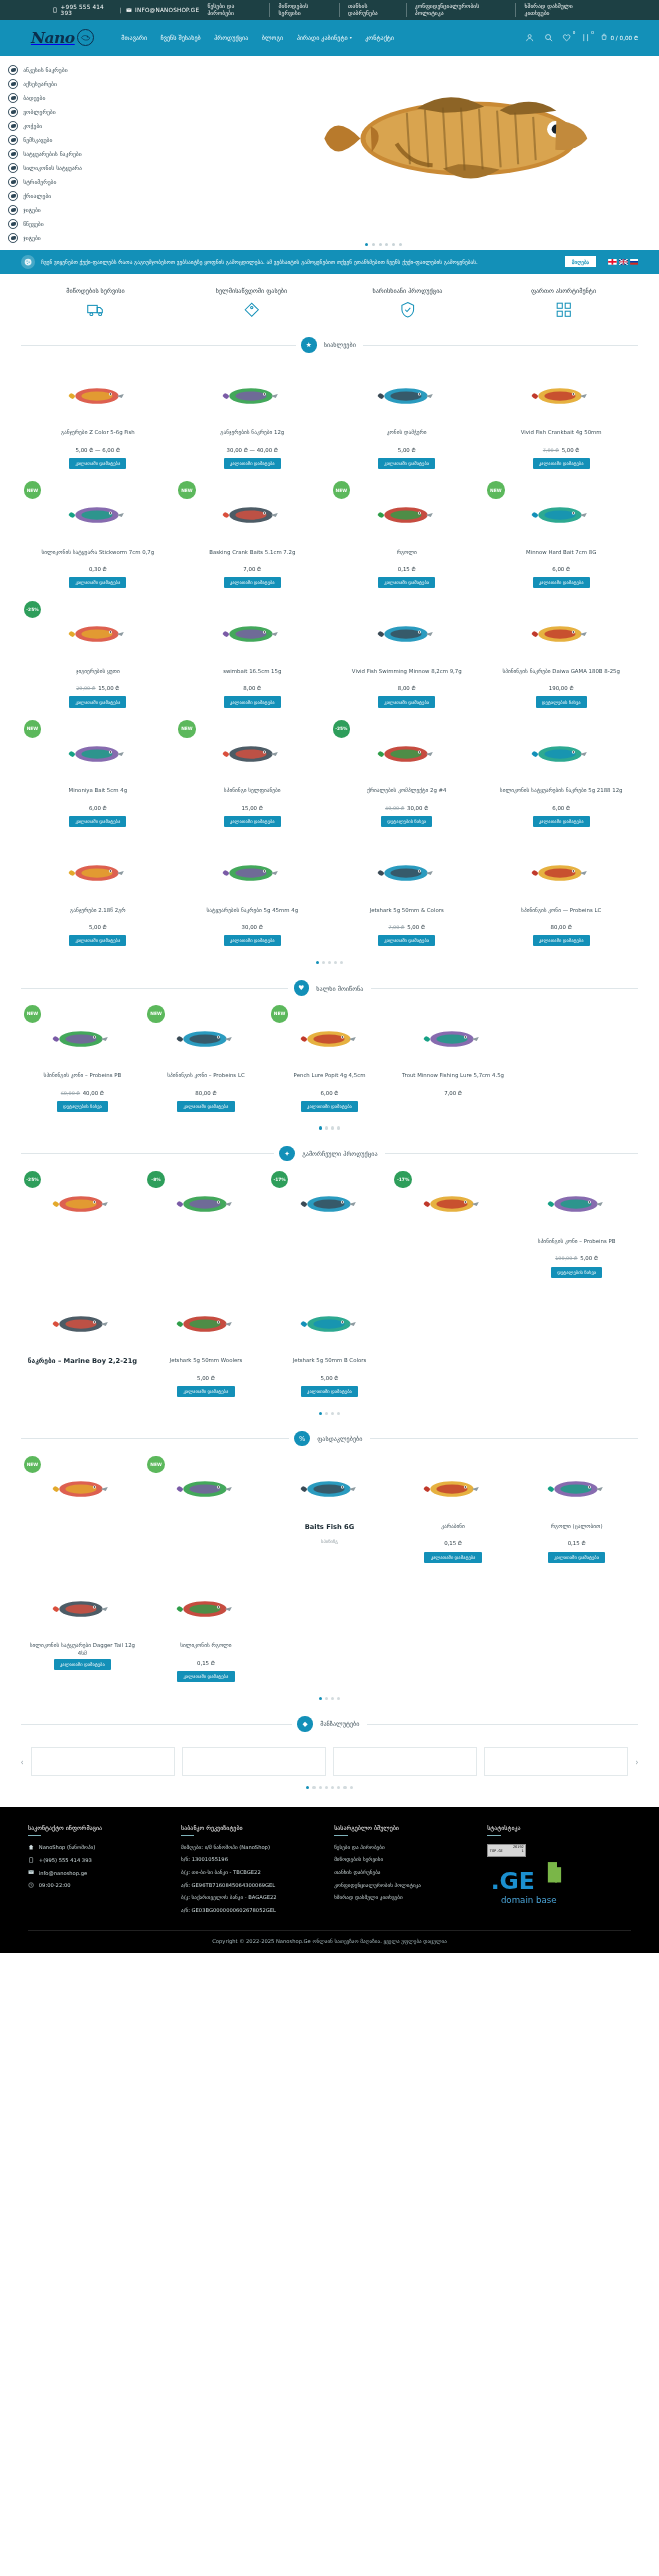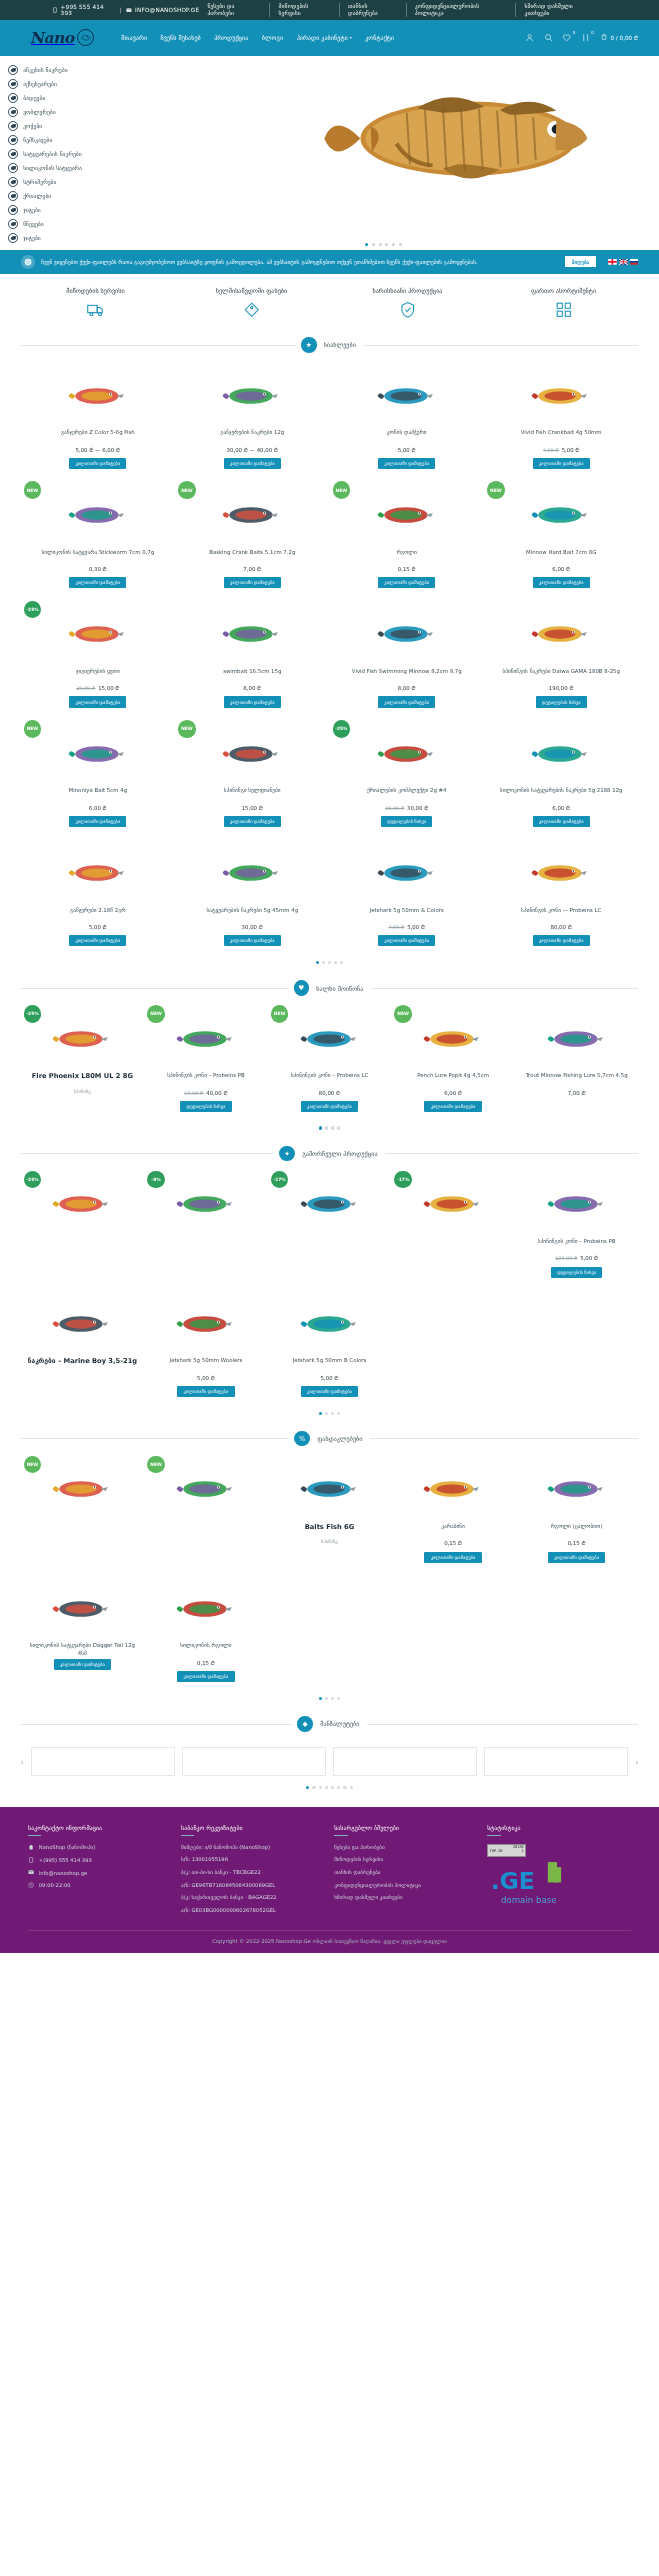--- a/index.html
+++ b/index.html
@@ -152,21 +152,21 @@
   .dots { display: flex; justify-content: center; gap: 3.1px; padding: 5.2px 0 8.2px; }
   .dots span { width: 3.1px; height: 3.1px; border-radius: 50%; background: #d3dbde; }
   .dots span.on { background: #1390b8; }
 
   
   .brands { display: flex; align-items: center; gap: 7.2px; padding: 9.3px 20.6px 5.2px; }
   .brandbox { flex: 1; height: 29px; border: 0.5px solid #e3e9eb; }
   .brand-arrow { color: #9aa7ad; font-size: 8.2px; cursor: pointer; }
 
   
-  .footer { background: #701a75; color: #d8e3e5; padding: 17.5px 28px 5.2px; margin-top: 9.3px; }
+  .footer { background: #000000; color: #d8e3e5; padding: 17.5px 28px 5.2px; margin-top: 9.3px; }
   .footcols { display: flex; gap: 9.3px; }
   .fcol { flex: 1; }
   .fcol h4 { font-size: 6px; color: #ffffff; font-weight: normal; margin-bottom: 3.1px; }
   .fcol .uline { width: 13.4px; height: 1px; background: #7fb3bb; margin-bottom: 8.2px; }
   .frow { display: flex; align-items: center; gap: 4.6px; font-size: 5.2px; margin-bottom: 6.7px; color: #cfdcde; }
   .fline { font-size: 5.2px; margin-bottom: 6.7px; color: #cfdcde; }
   .fcol a { display: block; font-size: 5.2px; color: #cfdcde; text-decoration: none; margin-bottom: 6.7px; }
   .ge-logo { margin-top: 2.1px; }
   .topge {
     width: 39px; height: 13.4px; background: #d6d6d6; border: 0.5px solid #8d8d8d;
@@ -760,35 +760,20 @@
 <div class="sec-wrap">
   <div class="sec-head">
     <span class="sec-line"></span>
     <span class="sec-badge">♥</span>
     <span class="sec-title">ხალხი მოიწონა</span>
     <span class="sec-line"></span>
   </div>
 </div>
 <div class="grid" style="grid-template-columns:repeat(5,1fr)" id="grid-popular">
     <div class="pcard">
-      <div class="ribbon sale">-25%</div>
-      <div class="thumb">
-        <svg viewBox="0 0 120 100" width="62" height="52">
-          <ellipse cx="58" cy="52" rx="42" ry="15" fill="#d94f3d" opacity="0.9"></ellipse>
-          <ellipse cx="58" cy="52" rx="30" ry="9" fill="#e3a92b" opacity="0.8"></ellipse>
-          <circle cx="84" cy="48" r="3" fill="#fff"></circle>
-          <circle cx="84" cy="48" r="1.5" fill="#111"></circle>
-          <path d="M16 52 q-9 -11 -13 0 q9 11 13 0z" fill="#e3a92b"></path>
-          <path d="M96 52 l14 -4 -4 8z" fill="#8e9ba1"></path>
-        </svg>
-      </div>
-      <div class="pname bold">Fire Phoenix L80M UL 2 8G</div>
-      <div class="psub">სპინინგ</div>
-    </div>
-    <div class="pcard">
       <div class="ribbon">NEW</div>
       <div class="thumb">
         <svg viewBox="0 0 120 100" width="62" height="52">
           <ellipse cx="58" cy="52" rx="42" ry="15" fill="#2f9e49" opacity="0.9"></ellipse>
           <ellipse cx="58" cy="52" rx="30" ry="9" fill="#7a5ba6" opacity="0.8"></ellipse>
           <circle cx="84" cy="48" r="3" fill="#fff"></circle>
           <circle cx="84" cy="48" r="1.5" fill="#111"></circle>
           <path d="M16 52 q-9 -11 -13 0 q9 11 13 0z" fill="#7a5ba6"></path>
           <path d="M96 52 l14 -4 -4 8z" fill="#8e9ba1"></path>
         </svg>
@@ -931,21 +916,21 @@
       <div class="thumb">
         <svg viewBox="0 0 120 100" width="62" height="52">
           <ellipse cx="58" cy="52" rx="42" ry="15" fill="#3a4a55" opacity="0.9"></ellipse>
           <ellipse cx="58" cy="52" rx="30" ry="9" fill="#d94f3d" opacity="0.8"></ellipse>
           <circle cx="84" cy="48" r="3" fill="#fff"></circle>
           <circle cx="84" cy="48" r="1.5" fill="#111"></circle>
           <path d="M16 52 q-9 -11 -13 0 q9 11 13 0z" fill="#d94f3d"></path>
           <path d="M96 52 l14 -4 -4 8z" fill="#8e9ba1"></path>
         </svg>
       </div>
-      <div class="pname bold">ნაკრები – Marine Boy 3,5-21g</div>
+      <div class="pname bold">ნაკრები – Marine Boy 2,2-21g</div>
     </div>
     <div class="pcard">
       <div class="thumb">
         <svg viewBox="0 0 120 100" width="62" height="52">
           <ellipse cx="58" cy="52" rx="42" ry="15" fill="#c0392b" opacity="0.9"></ellipse>
           <ellipse cx="58" cy="52" rx="30" ry="9" fill="#2f9e49" opacity="0.8"></ellipse>
           <circle cx="84" cy="48" r="3" fill="#fff"></circle>
           <circle cx="84" cy="48" r="1.5" fill="#111"></circle>
           <path d="M16 52 q-9 -11 -13 0 q9 11 13 0z" fill="#2f9e49"></path>
           <path d="M96 52 l14 -4 -4 8z" fill="#8e9ba1"></path>

